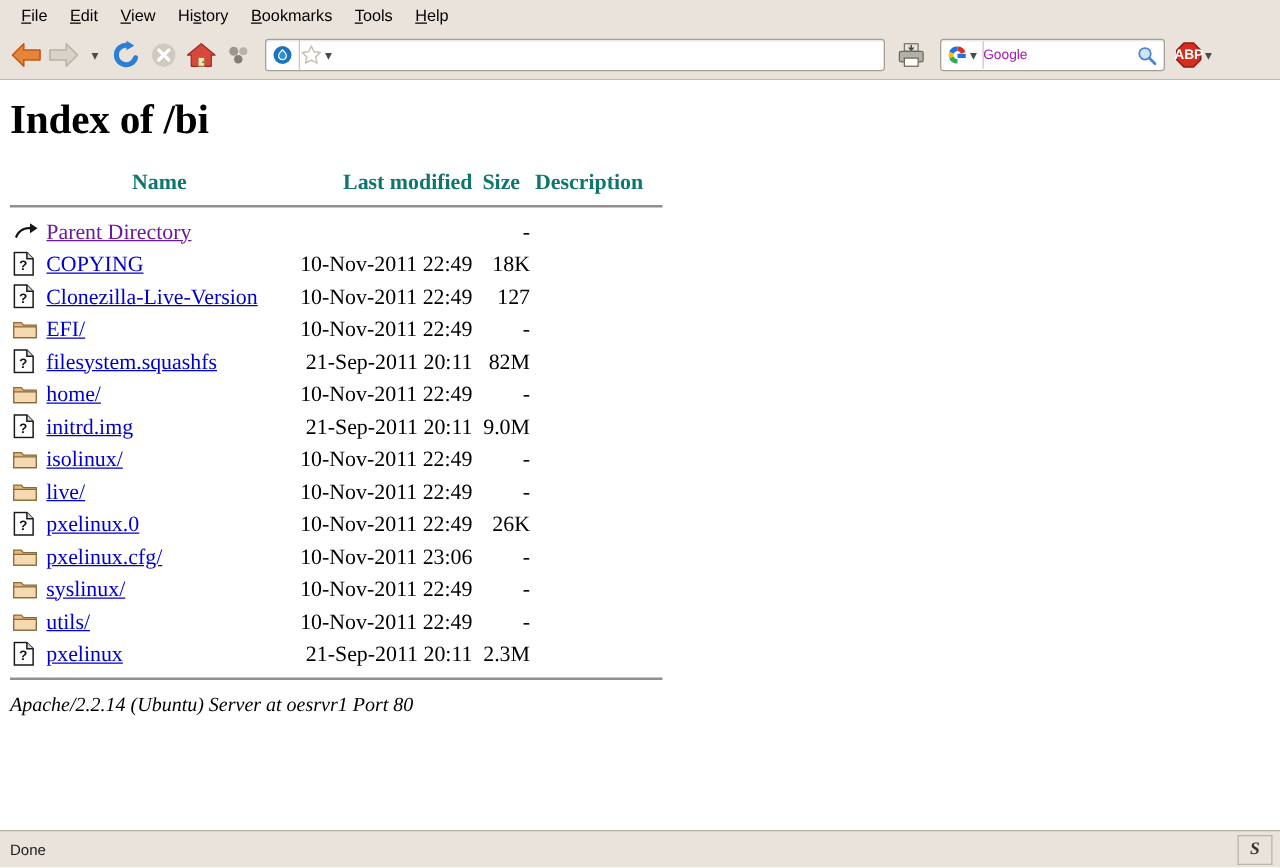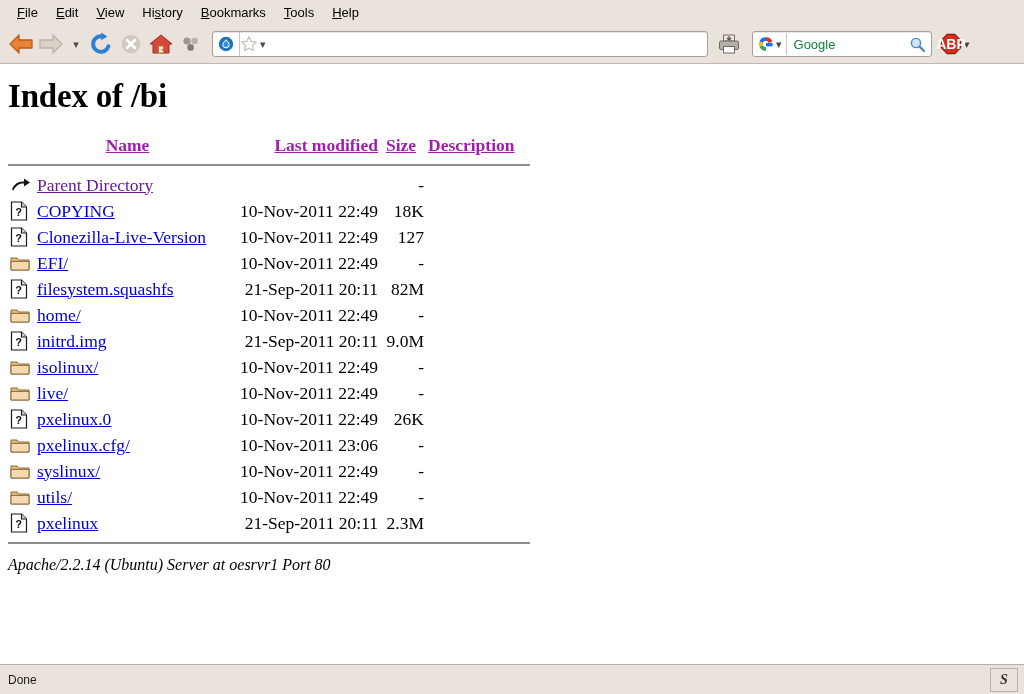--- a/index.html
+++ b/index.html
@@ -130,44 +130,43 @@
     align-items: center;
     gap: 2px;
     padding: 0 4px 0 5px;
     border-right: 1px solid #ccc6bc;
     height: 22px;
     flex: none;
   }
   #search-placeholder {
     flex: 1;
     font-family: "Liberation Sans", sans-serif;
-    font-size: 13px;
-    color: #15803d;
-    padding-left: 7px;
+    font-size: 11px;
+    color: #a21caf;
     white-space: nowrap;
     overflow: hidden;
   }
   #search-go { padding-right: 5px; display:flex; align-items:center; flex:none;}
 
   #abp-wrap {
     display: flex;
     align-items: center;
     gap: 2px;
     margin-left: 8px;
     flex: none;
   }
   .abp-octagon {
     width: 22px; height: 22px;
     position: relative;
     display: flex; align-items: center; justify-content: center;
   }
   .abp-label {
     position: absolute;
     font-family: "Liberation Sans", sans-serif;
-    font-size: 14px;
+    font-size: 11px;
     font-weight: bold;
     color: #ffffff;
     letter-spacing: 0px;
     line-height: 1;
   }
 
   
   #content {
     position: absolute;
     top: 64px;
@@ -209,22 +208,21 @@
     width: 522px;
   }
 
   .col-icon   { width: 29px; flex: none; }
   .col-name   { width: 181px; flex: none; overflow: hidden; white-space: nowrap; }
   .col-date   { width: 160px; flex: none; text-align: right; white-space: nowrap; }
   .col-size   { width: 46px;  flex: none; text-align: right; white-space: nowrap; }
   .col-desc   { width: 106px; flex: none; white-space: nowrap; padding-left: 4px;}
 
   .hdr-link {
-    color: #a21caf;
-    text-decoration: underline;
+    color: #0f766e;
     font-weight: bold;
     cursor: pointer;
   }
   .hdr-name  { text-align: center; }
   .hdr-date  { text-align: right; }
   .hdr-size  { text-align: center; }
   .hdr-desc  { text-align: left; padding-left: 4px;}
 
   .row {
     display: flex;

